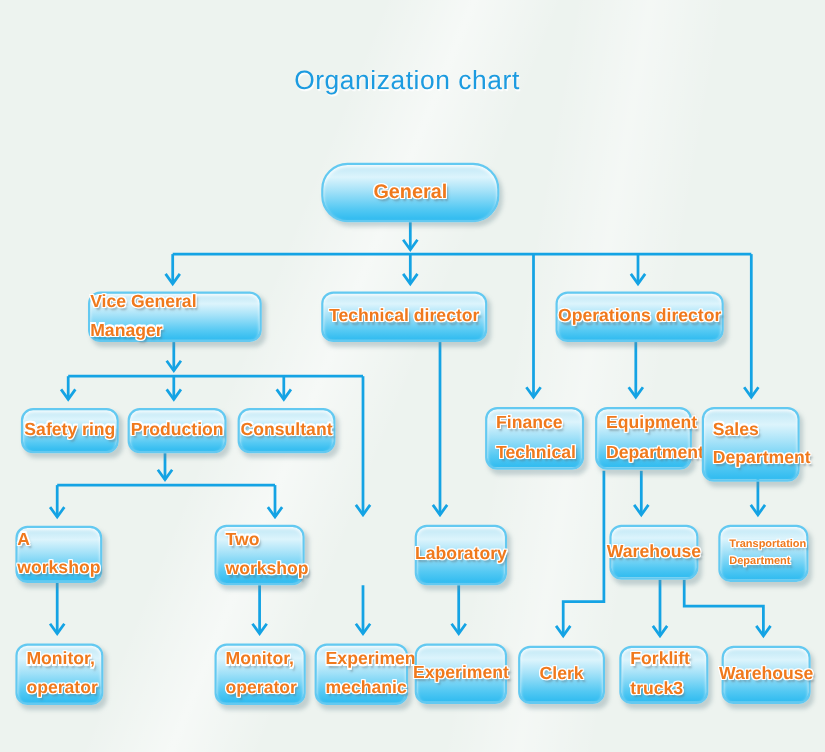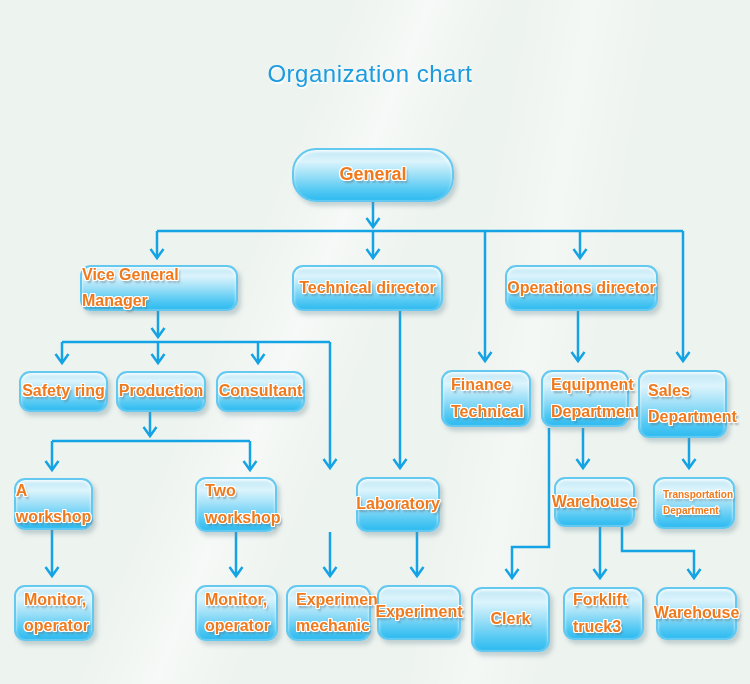--- a/index.html
+++ b/index.html
@@ -97,30 +97,30 @@
   <div class="node ml" style="left:441px;top:370px;width:90px;height:57px">Finance
 Technical</div>
   <div class="node ml" style="left:541px;top:370px;width:88px;height:57px">Equipment
 Department</div>
   <div class="node ml" style="left:638px;top:370px;width:89px;height:68px">Sales
 Department</div>
 
   <div class="node" style="left:14px;top:478px;width:79px;height:52px">A workshop</div>
   <div class="node ml" style="left:195px;top:477px;width:82px;height:55px">Two
 workshop</div>
-  <div class="node" style="left:356px;top:477px;width:84px;height:55px">Laboratory</div>
+  <div class="node" style="left:377px;top:477px;width:84px;height:55px">Laboratory</div>
   <div class="node" style="left:554px;top:477px;width:81px;height:50px">Warehouse</div>
   <div class="node ml sm" style="left:653px;top:477px;width:82px;height:52px">Transportation
 Department</div>
 
   <div class="node ml" style="left:14px;top:585px;width:80px;height:56px">Monitor,
 operator</div>
   <div class="node ml" style="left:195px;top:585px;width:83px;height:56px">Monitor,
 operator</div>
   <div class="node ml" style="left:286px;top:585px;width:85px;height:56px">Experiment,
 mechanic</div>
   <div class="node" style="left:377px;top:585px;width:84px;height:55px">Experiment</div>
-  <div class="node" style="left:471px;top:587px;width:79px;height:65px">Clerk</div>
+  <div class="node" style="left:471px;top:587px;width:79px;height:53px">Clerk</div>
   <div class="node ml" style="left:563px;top:587px;width:81px;height:53px">Forklift
 truck3</div>
   <div class="node" style="left:656px;top:587px;width:81px;height:53px">Warehouse</div>
 
 </div>
 
 </body></html>

